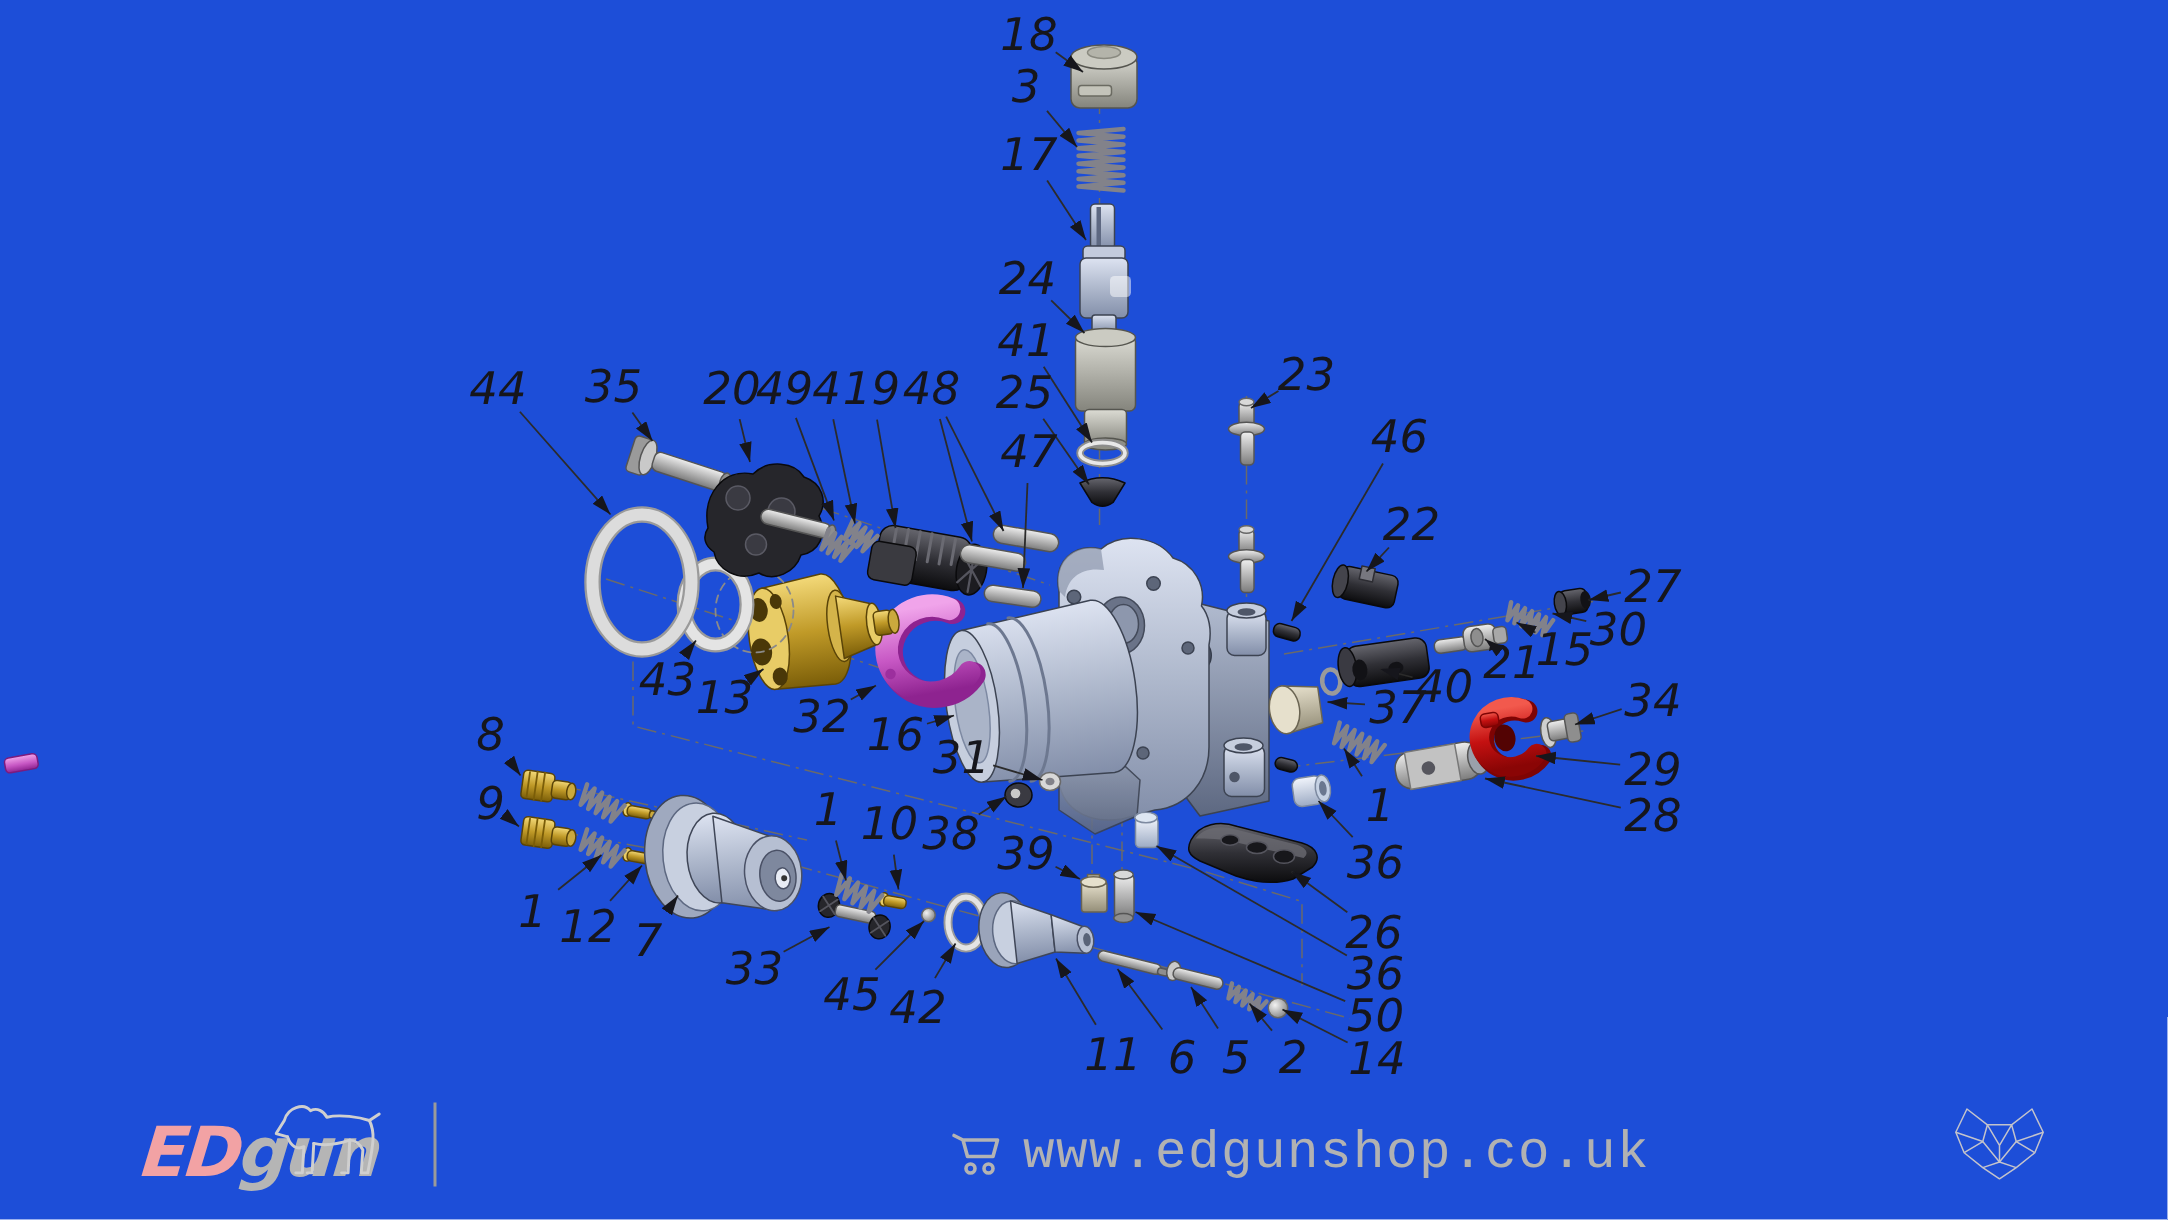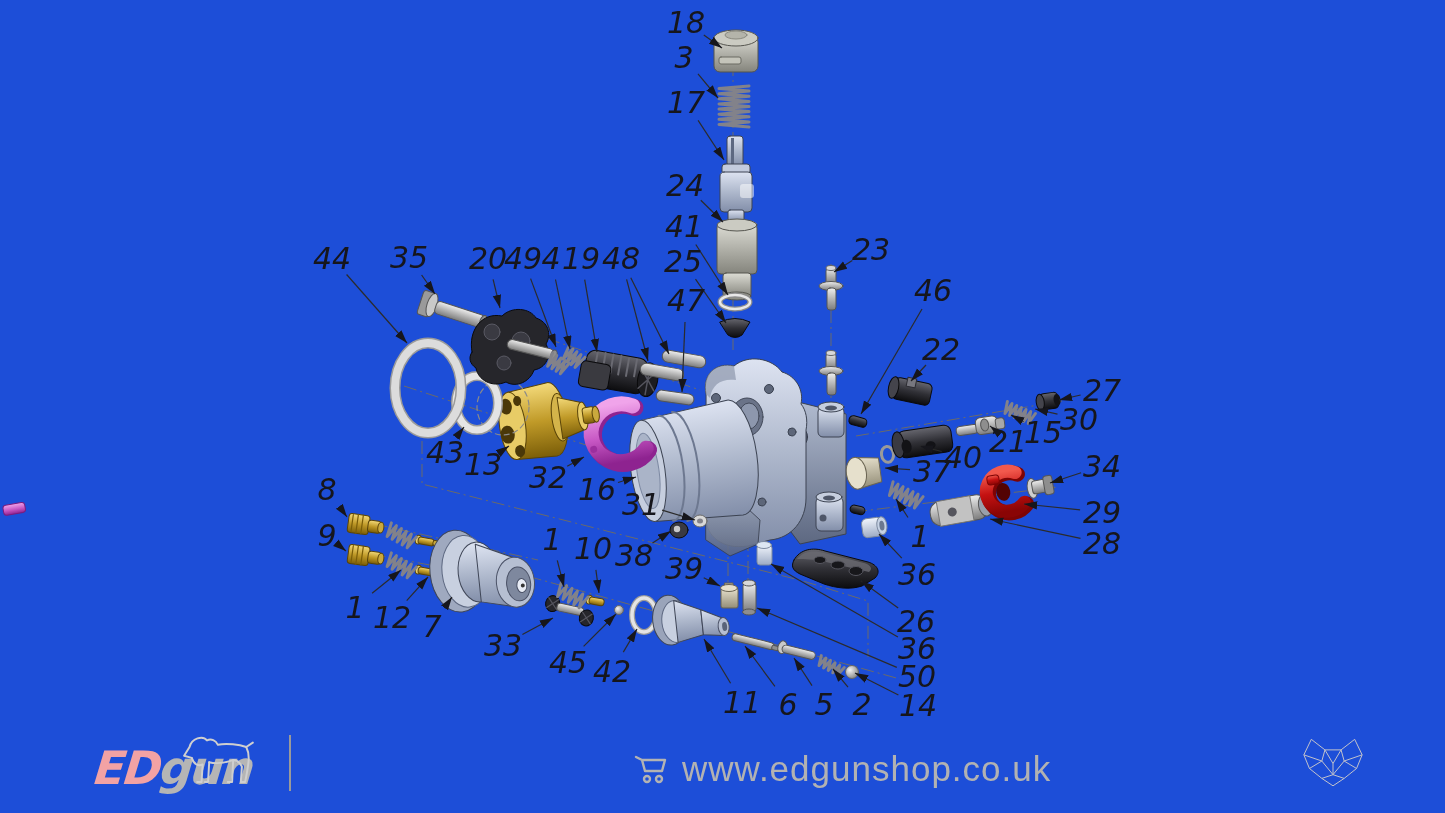--- a/index.html
+++ b/index.html
@@ -8,21 +8,21 @@
   svg text.callout{font-family:"DejaVu Sans","Liberation Sans",sans-serif;font-style:italic;
          font-size:30px;fill:#16161c;}
   .footer{position:absolute;left:0;top:725px;width:1445px;height:88px;}
   .brand{position:absolute;left:95px;top:16px;font-style:italic;font-weight:bold;
          font-size:46px;letter-spacing:-2px;transform:skewX(-6deg);white-space:nowrap;}
   .brand .ed{color:#f2a2a4;}
   .brand .gun{color:#b5b5b5;}
   .dog{position:absolute;left:183px;top:6px;}
   .divider{position:absolute;left:289px;top:10px;width:2px;height:56px;background:#9a9a9a;}
   .urlwrap{position:absolute;left:634px;top:24px;display:flex;align-items:center;gap:12px;}
-  .url{font-size:35px;color:#b2b2b2;letter-spacing:1px;font-family:Liberation Sans, sans-serif;}
+  .url{font-size:35px;color:#b2b2b2;letter-spacing:1px;font-family:Liberation Mono, monospace;}
   .fox{position:absolute;left:1302px;top:12px;}
 </style>
 </head>
 <body>
 
 <div class="stage">
 
 <svg id="diagram" width="1445" height="813" viewBox="0 0 1445 813">
   <defs>
     <linearGradient id="gGray" x1="0" y1="0" x2="0" y2="1">

